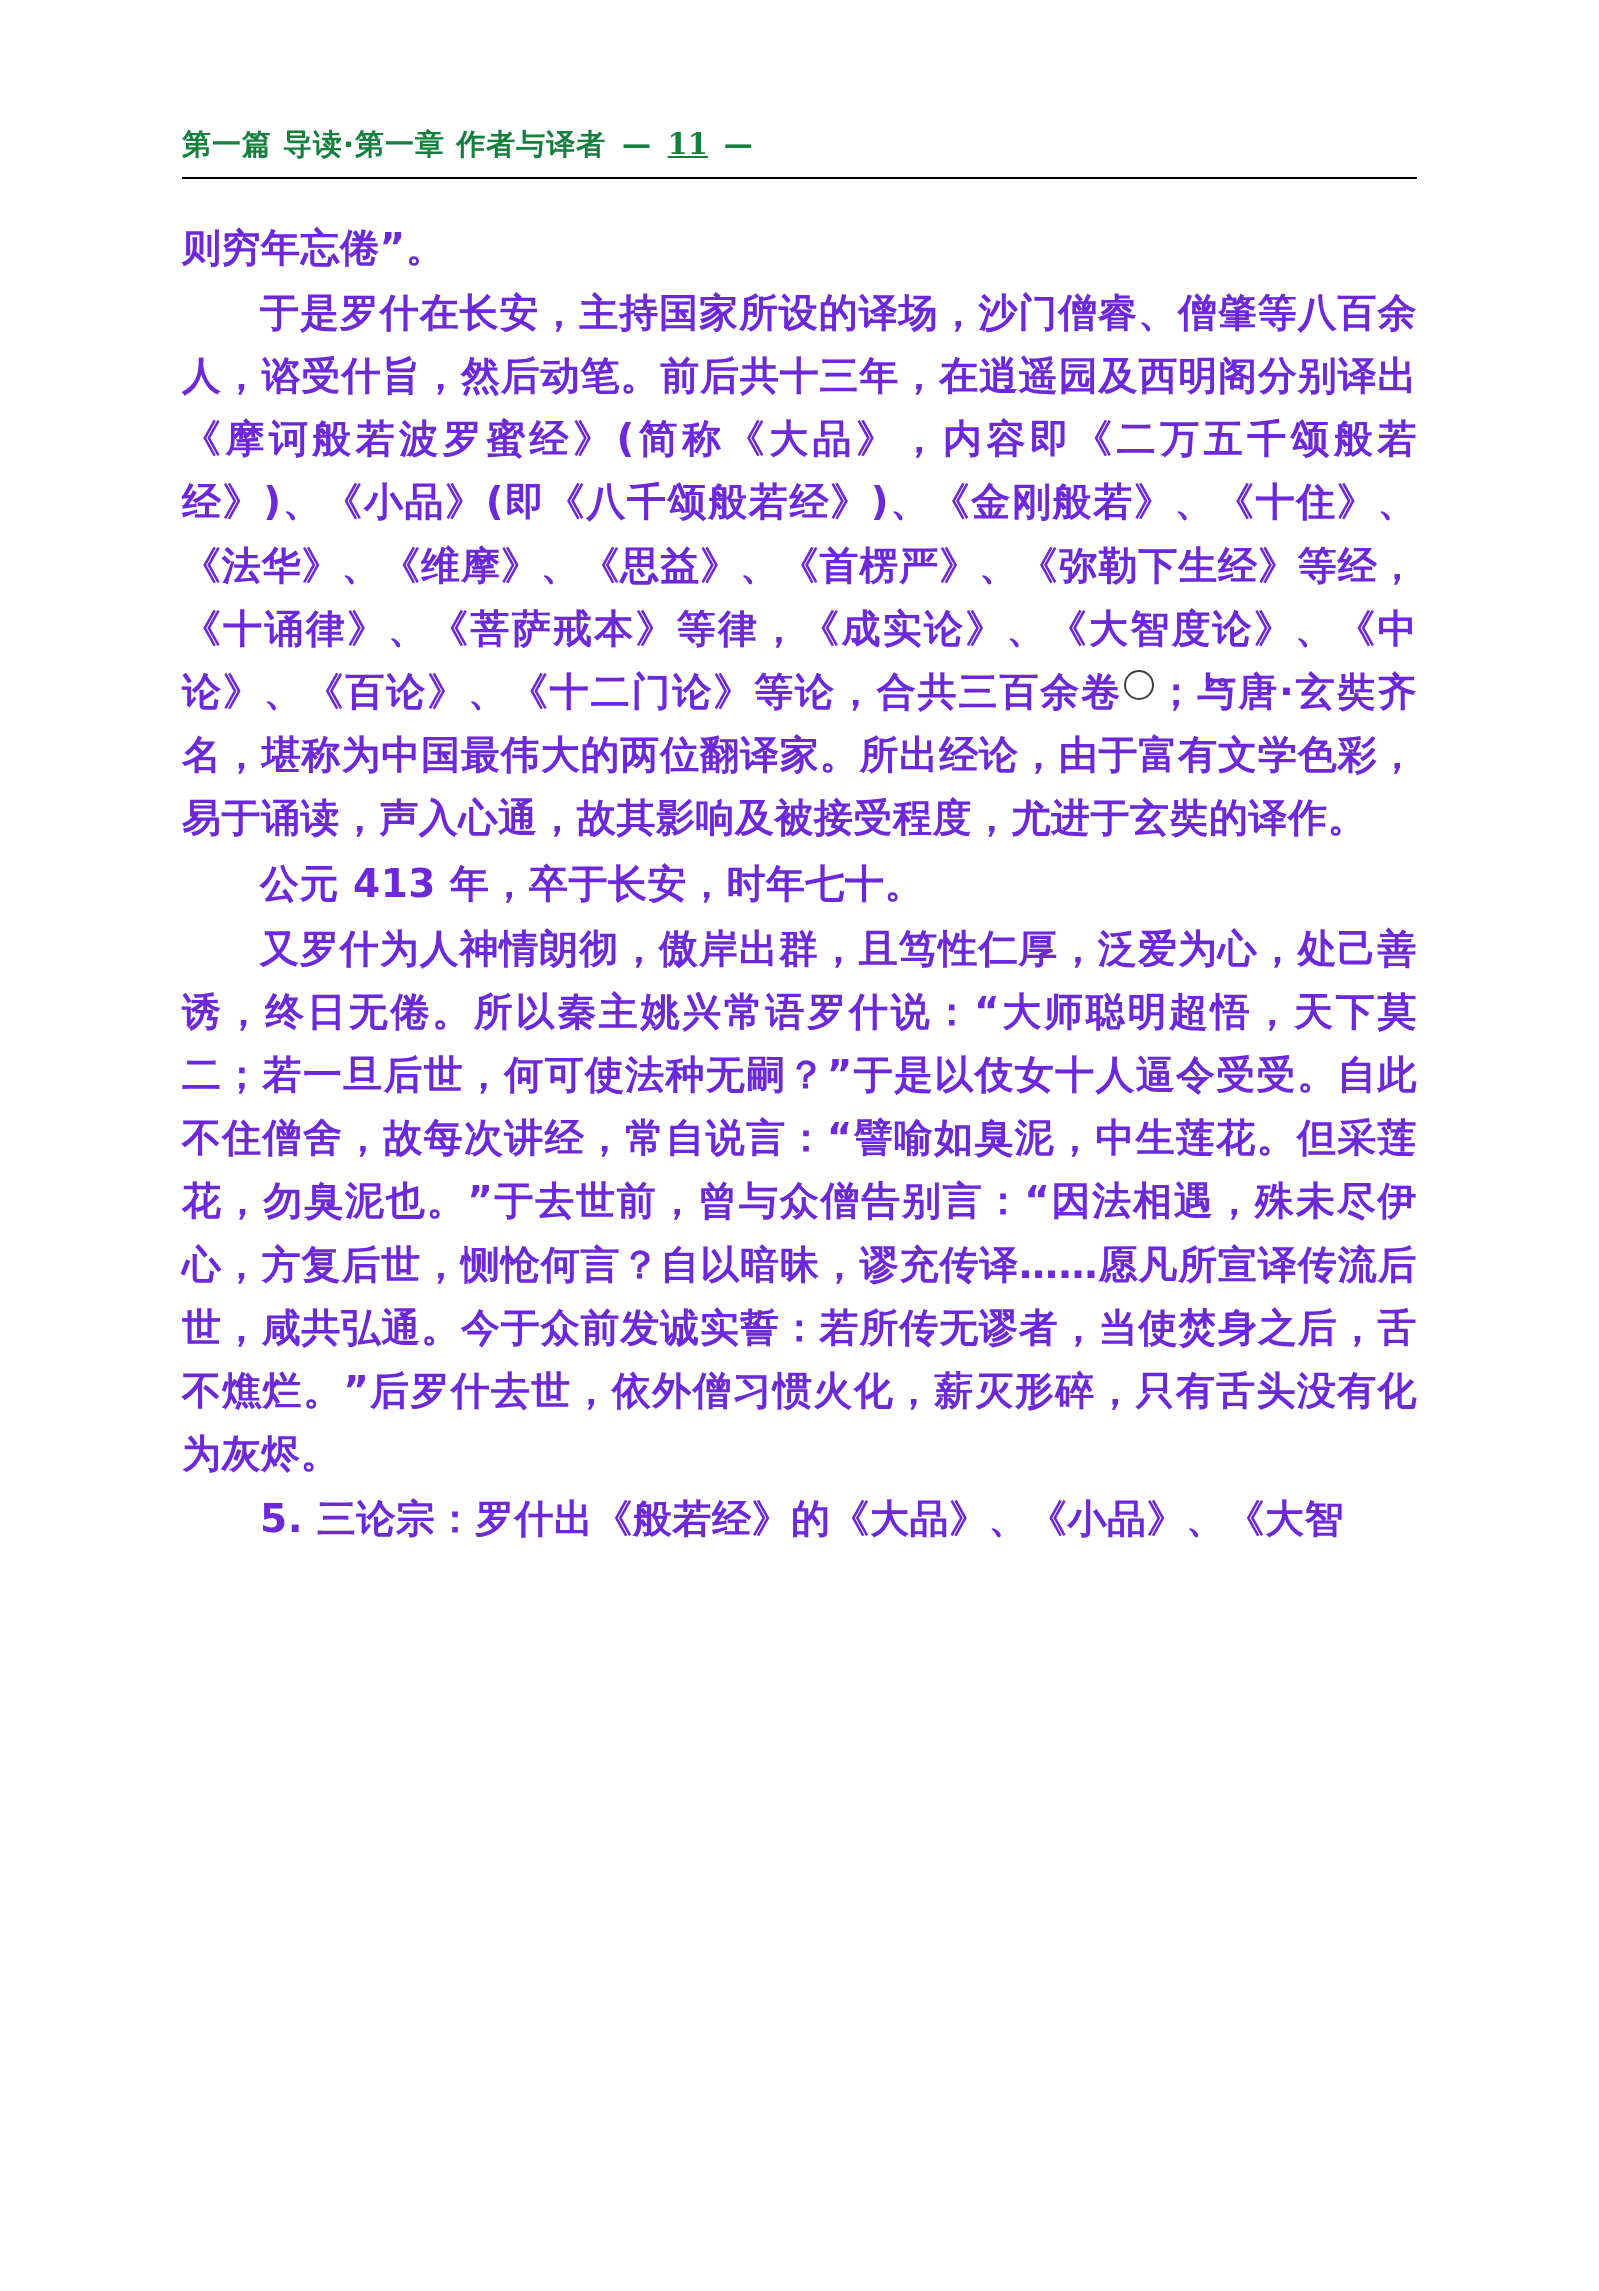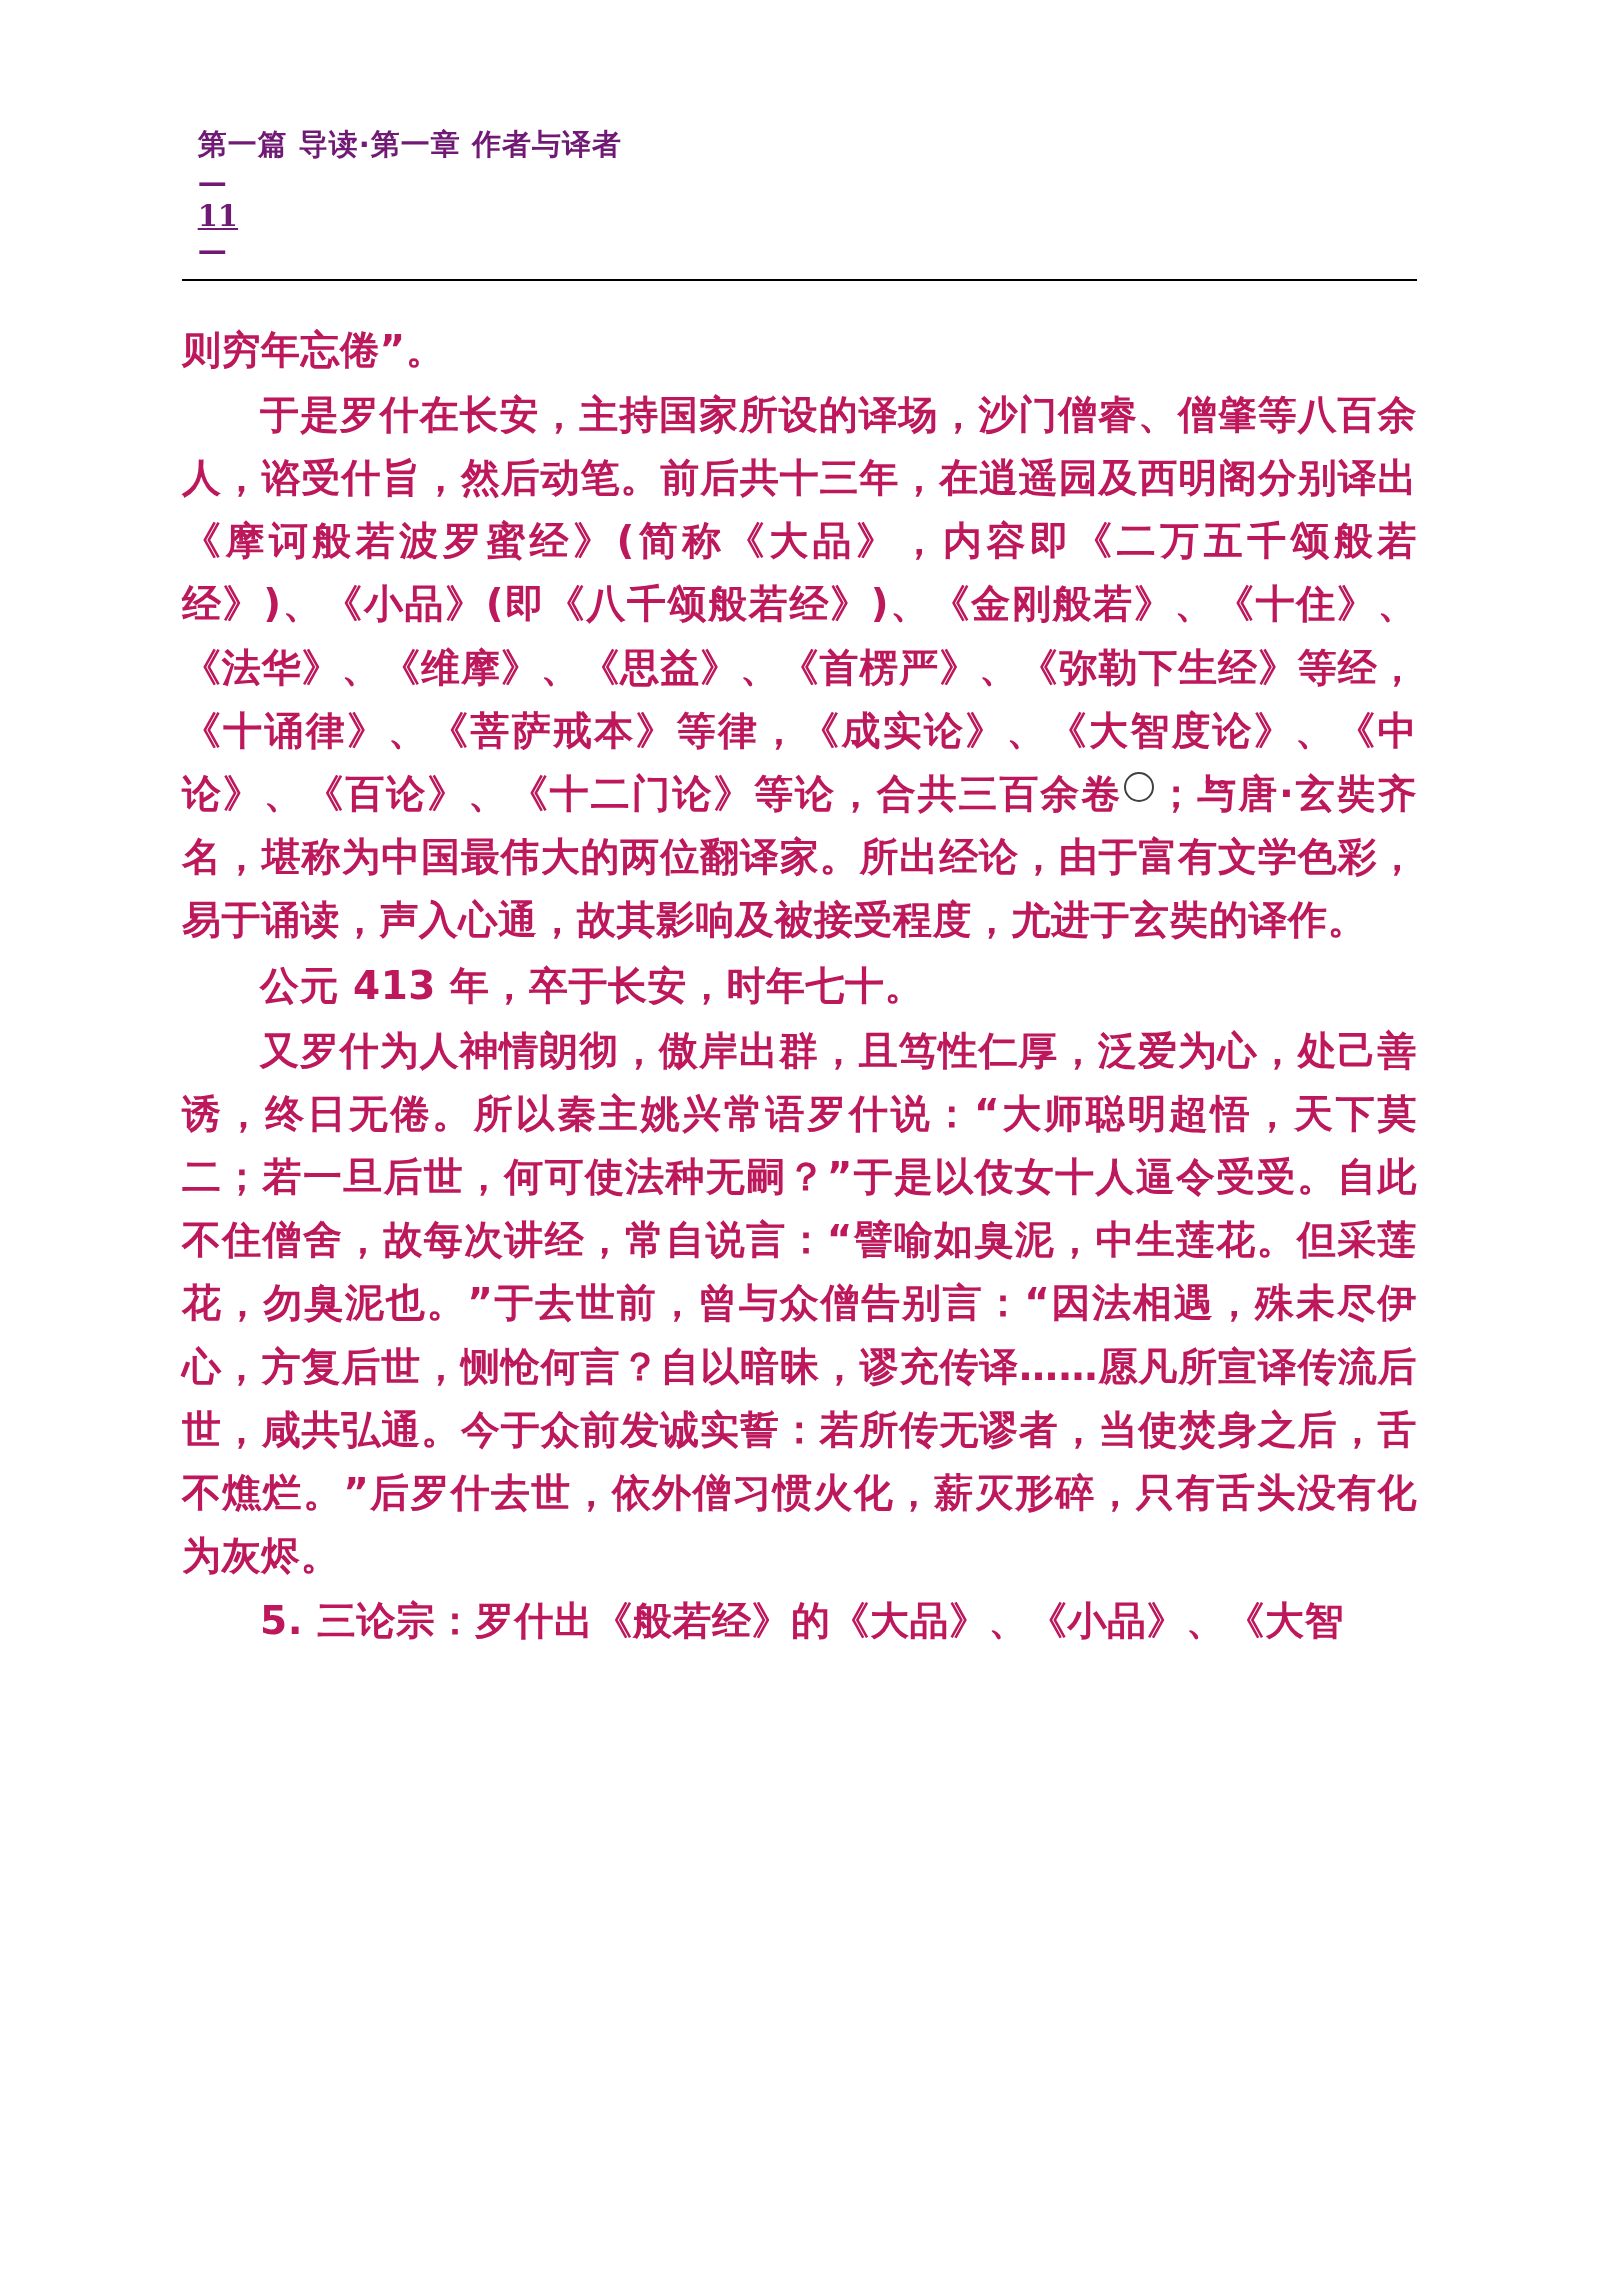--- a/index.html
+++ b/index.html
@@ -21,23 +21,22 @@
     top: 125px;
     width: 1235px;
   }
   
   .header {
     display: flex;
     align-items: baseline;
     font-size: 29px;
     font-weight: bold;
     letter-spacing: 1px;
-    color: #701a75;
+    color: #15803d;
     padding-bottom: 9.8px;
-    flex-direction: column;
   }
   .header .head-text {
     white-space: nowrap;
   }
   .header .head-dash {
     margin: 0 15.7px;
     font-weight: bold;
   }
   .header .head-num {
     font-family: "DejaVu Serif", "Liberation Serif", serif;
@@ -47,21 +46,21 @@
   }
   .rule {
     border-top: 2.9px solid #000;
     width: 100%;
     margin-top: 2px;
   }
   .body {
     margin-top: 37px;
     font-size: 39px;
     line-height: 1.62;
-    color: #be185d;
+    color: #6d28d9;
     font-weight: bold;
     text-align: justify;
     text-justify: inter-character;
     letter-spacing: 0.5px;
   }
   .para {
     margin: 0 0 2px 0;
     text-indent: 0;
   }
   .para.indent {

